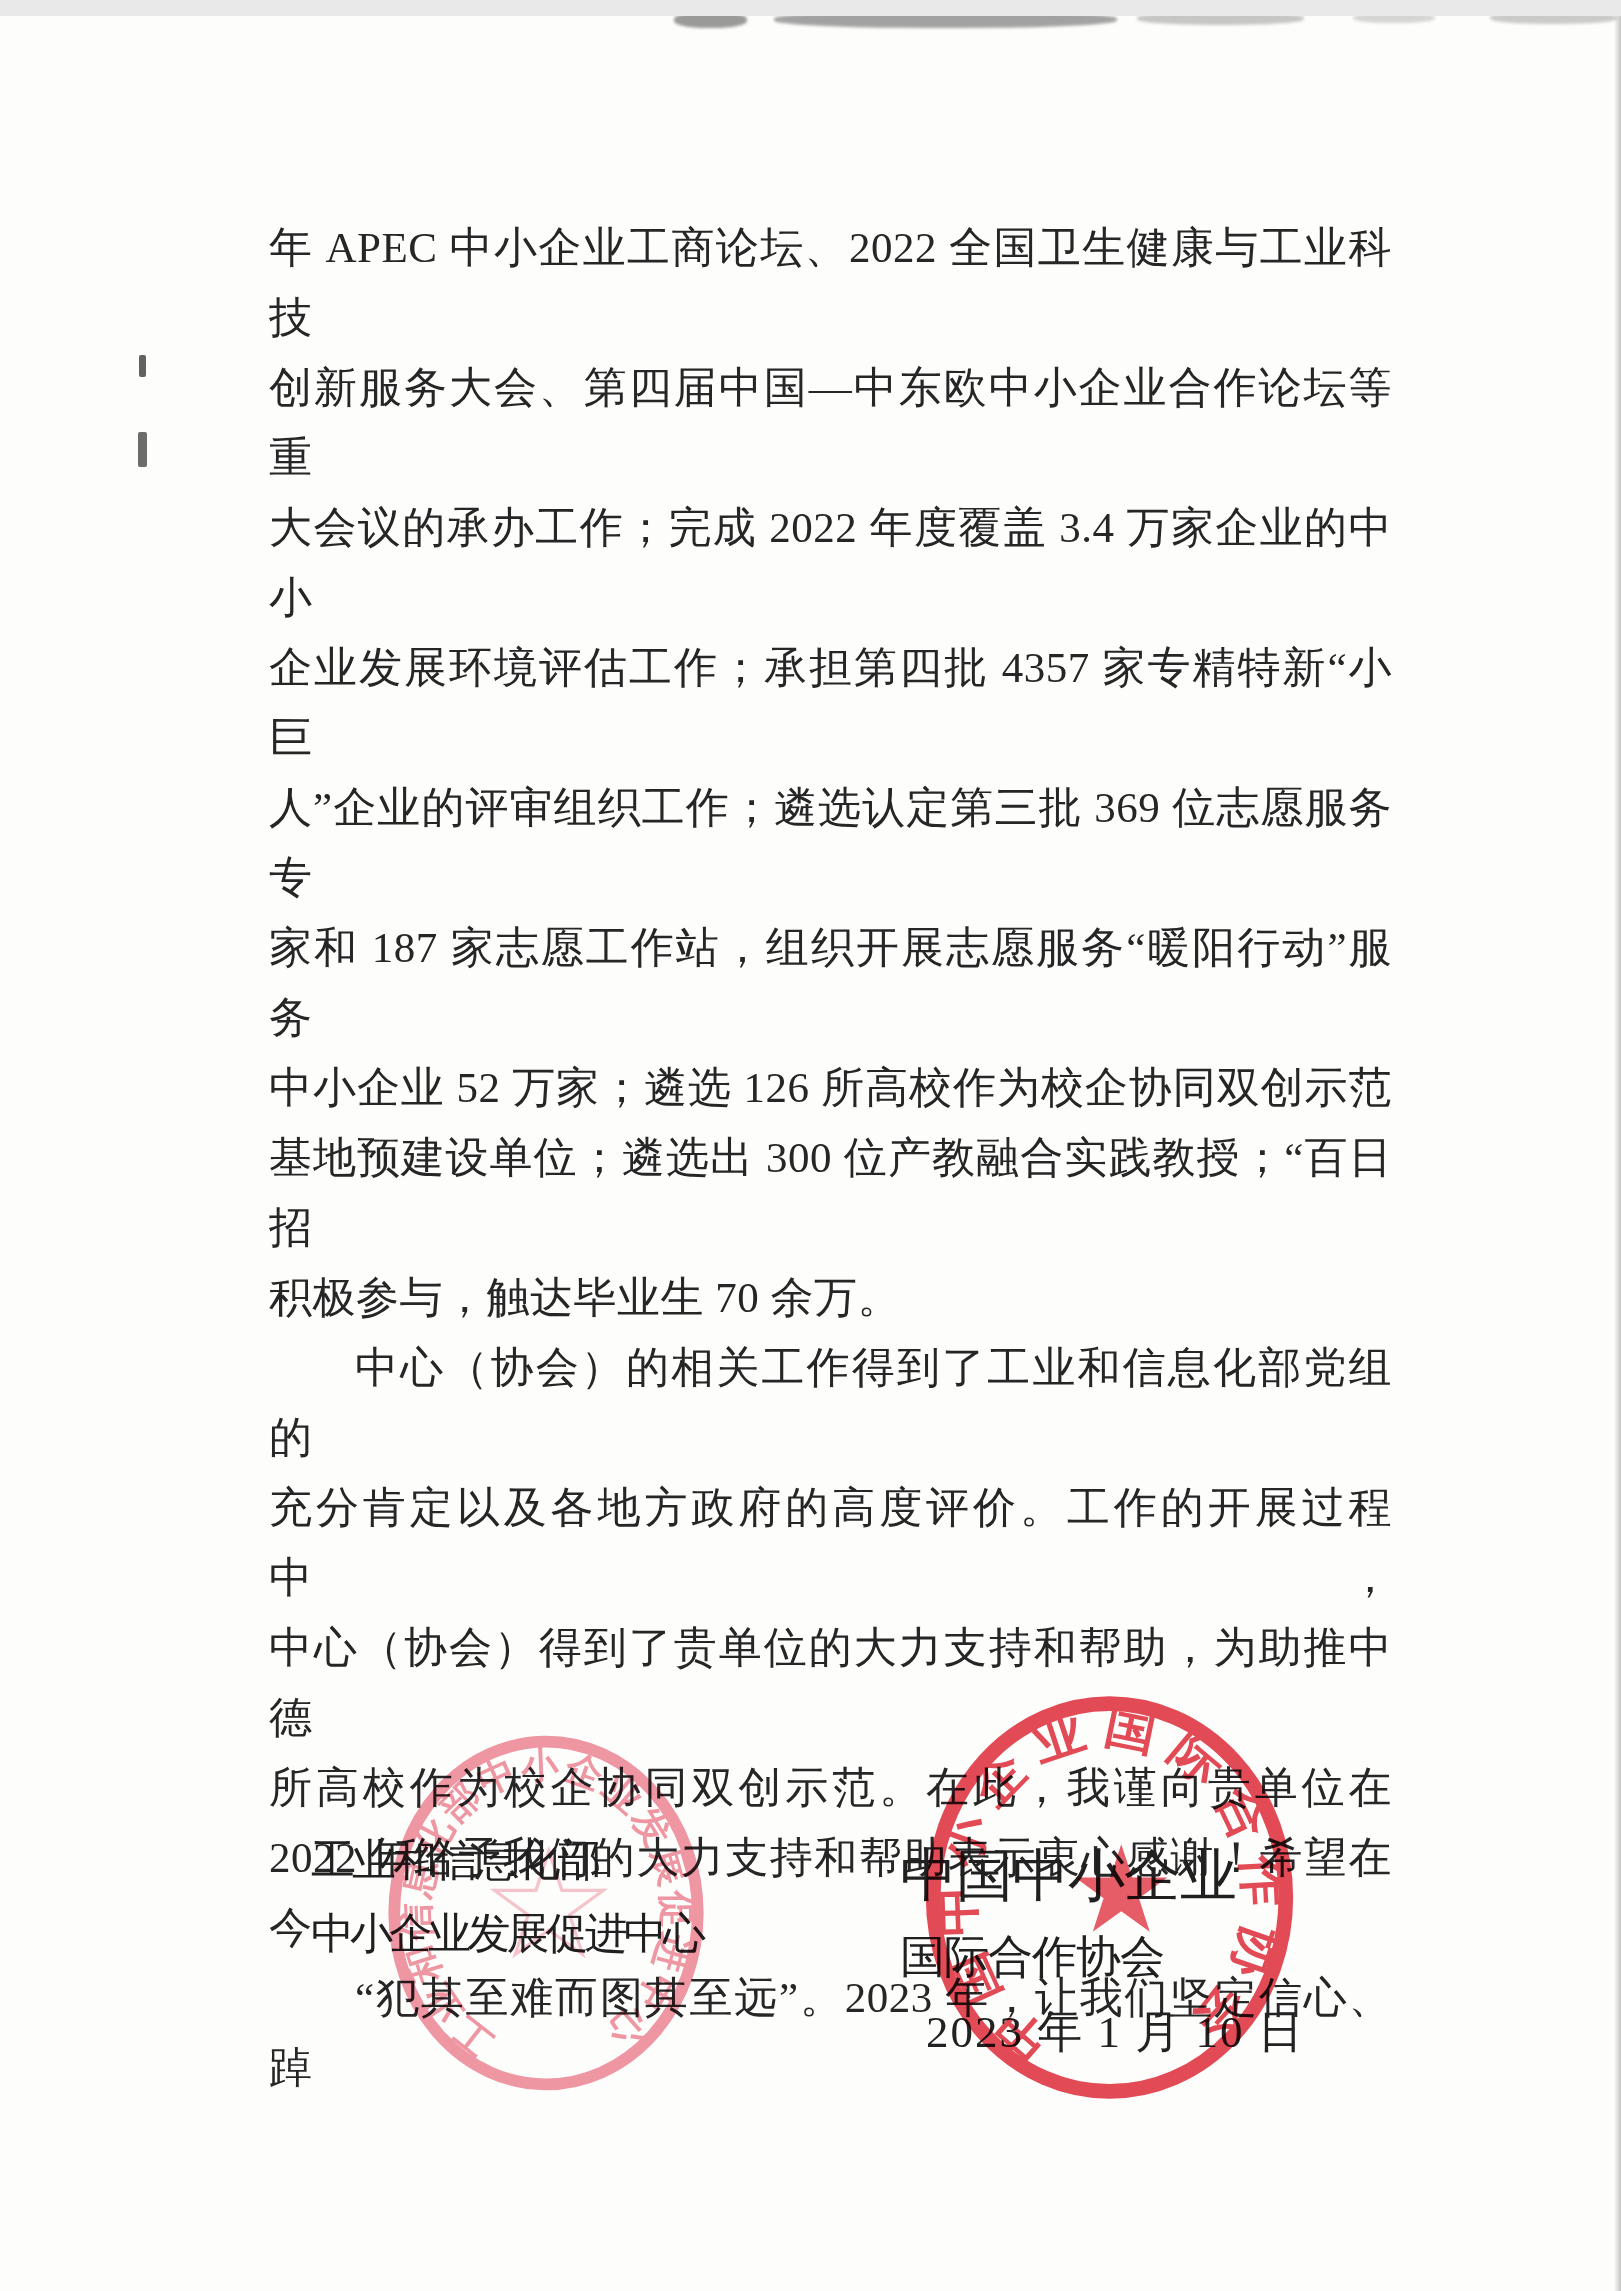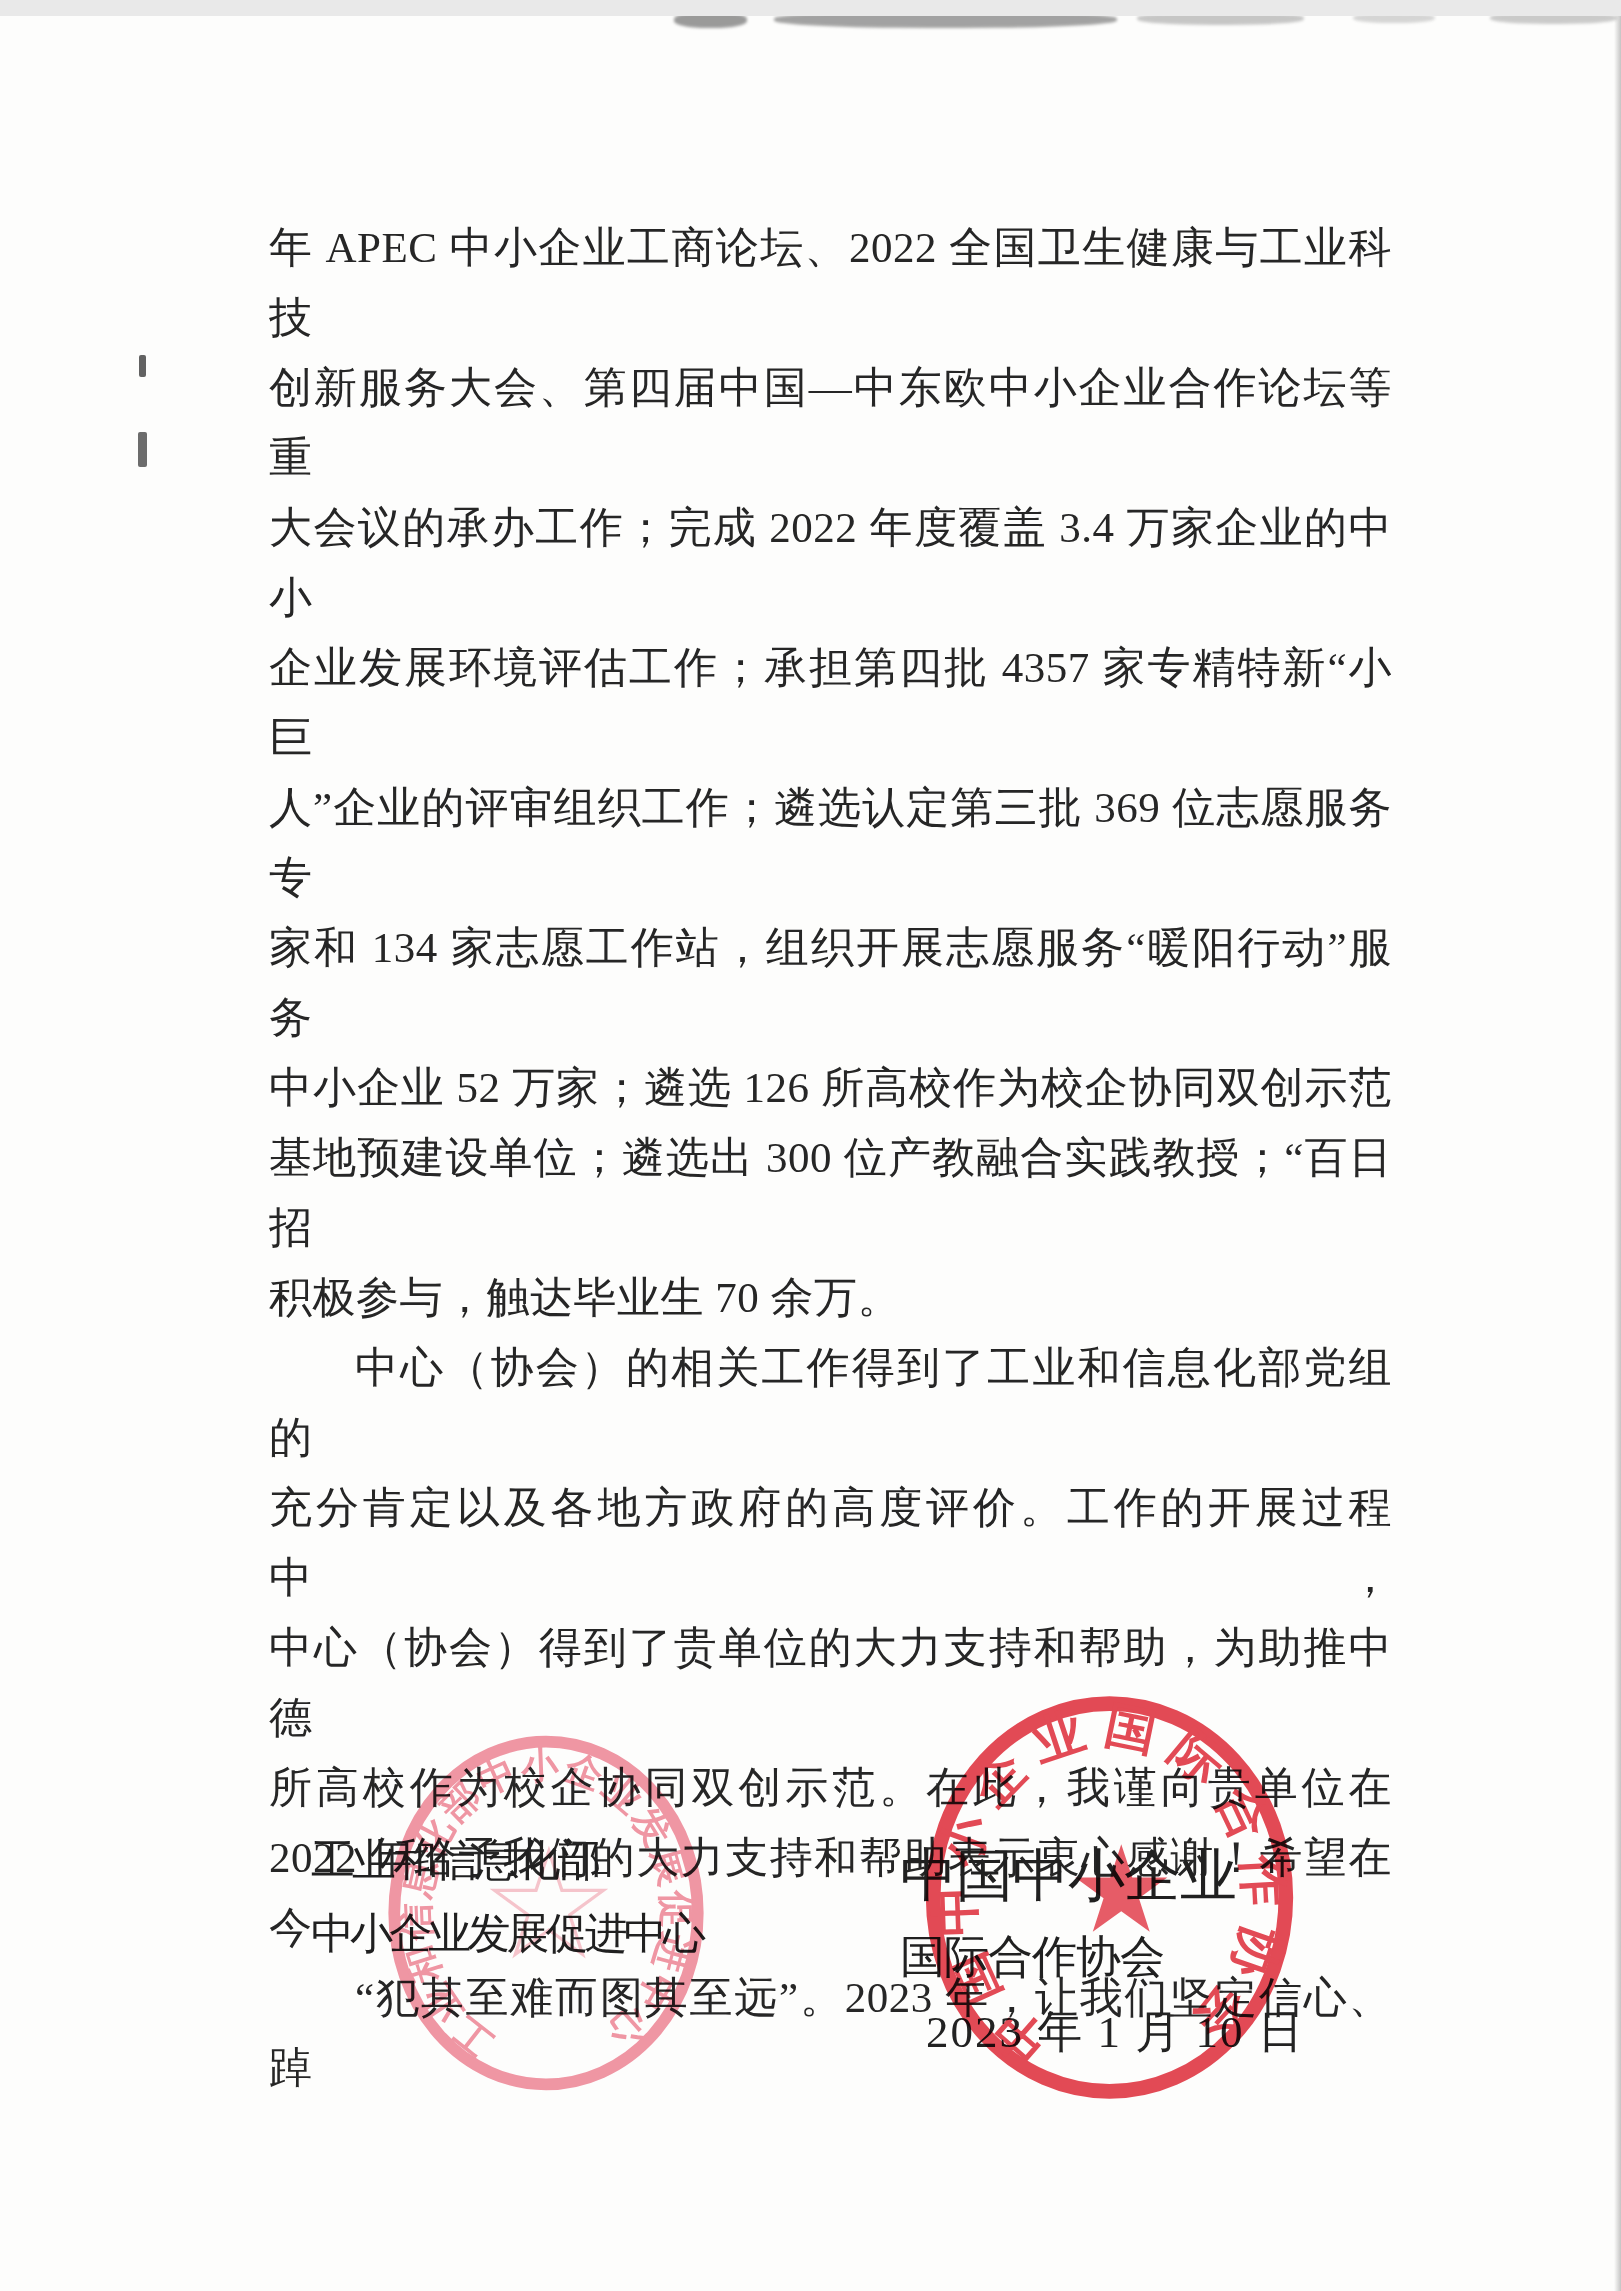--- a/index.html
+++ b/index.html
@@ -76,21 +76,21 @@
   <div class="speck sp2"></div>
   <div class="edge-right"></div>
 
   <div class="body-text">
       <div class="para">
         <div class="line">年 APEC 中小企业工商论坛、2022 全国卫生健康与工业科技</div>
         <div class="line">创新服务大会、第四届中国—中东欧中小企业合作论坛等重</div>
         <div class="line">大会议的承办工作；完成 2022 年度覆盖 3.4 万家企业的中小</div>
         <div class="line">企业发展环境评估工作；承担第四批 4357 家专精特新“小巨</div>
         <div class="line">人”企业的评审组织工作；遴选认定第三批 369 位志愿服务专</div>
-        <div class="line">家和 134 家志愿工作站，组织开展志愿服务“暖阳行动”服务</div>
+        <div class="line">家和 187 家志愿工作站，组织开展志愿服务“暖阳行动”服务</div>
         <div class="line">中小企业 52 万家；遴选 126 所高校作为校企协同双创示范</div>
         <div class="line">基地预建设单位；遴选出 300 位产教融合实践教授；“百日招</div>
         <div class="line last">积极参与，触达毕业生 70 余万。</div>
       </div>
       <div class="para">
         <div class="line indent">中心（协会）的相关工作得到了工业和信息化部党组的</div>
         <div class="line">充分肯定以及各地方政府的高度评价。工作的开展过程中，</div>
         <div class="line">中心（协会）得到了贵单位的大力支持和帮助，为助推中德</div>
         <div class="line">所高校作为校企协同双创示范。在此，我谨向贵单位在</div>
         <div class="line">2022 年给予我们的大力支持和帮助表示衷心感谢！希望在今</div>

